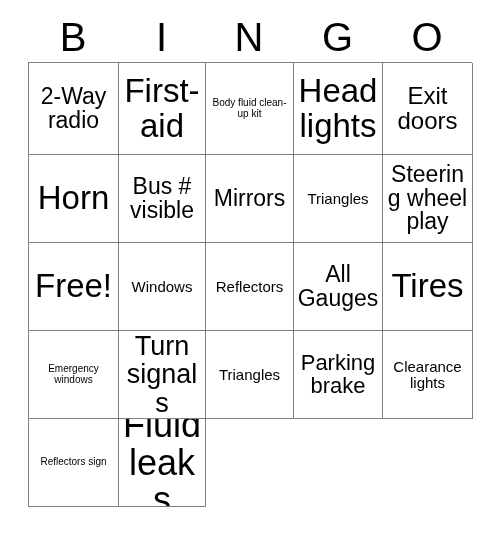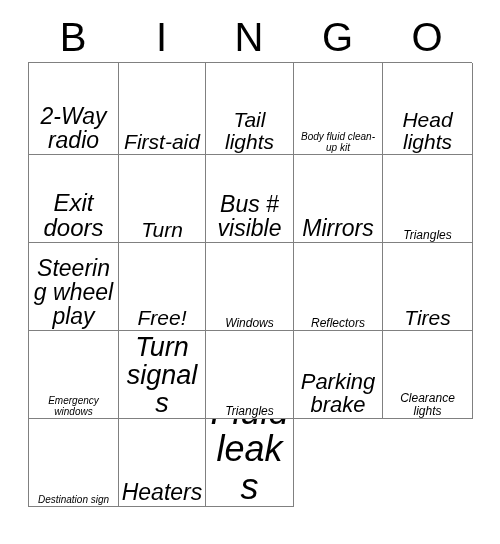--- a/index.html
+++ b/index.html
@@ -46,41 +46,40 @@
     grid-template-columns: 90px 87px 88px 89px 90px;
     grid-template-rows: 92px 88px 88px 88px 88px;
     border-top: 1px solid #808080;
     border-left: 1px solid #808080;
     box-sizing: content-box;
   }
   .cell {
     border-right: 1px solid #808080;
     border-bottom: 1px solid #808080;
     display: flex;
-    align-items: flex-end;
+    align-items: center;
     justify-content: center;
     text-align: center;
     box-sizing: border-box;
     padding: 1px 2px;
     overflow: hidden;
     line-height: 1.04;
     word-wrap: break-word;
-    font-style: italic;
   }
   .cell span {
     display: block;
     width: 100%;
   }
 
   
   .fs-xxl { font-size: 38px; }
-  .fs-xl  { font-size: 21px; }
+  .fs-xl  { font-size: 33px; }
   .fs-l   { font-size: 24px; }
   .fs-m   { font-size: 23px; }
-  .fs-s   { font-size: 12px; }
+  .fs-s   { font-size: 15px; }
   .fs-xs  { font-size: 10px; }
 </style>
 </head>
 <body>
 
 <div id="card">
 
   <div class="header-row">
     <div class="header-cell">B</div>
     <div class="header-cell">I</div>
@@ -89,34 +88,31 @@
     <div class="header-cell">O</div>
   </div>
 
   <div class="grid" id="grid">
       <div class="cell fs-m">
         <span>2-Way radio</span>
       </div>
       <div class="cell fs-xl">
         <span>First-aid</span>
       </div>
-      <div class="cell fs-xl">
-        <span>Tail lights</span>
-      </div>
       <div class="cell fs-xs">
         <span>Body fluid clean-up kit</span>
       </div>
       <div class="cell fs-xl">
         <span>Head lights</span>
       </div>
       <div class="cell fs-l">
         <span>Exit doors</span>
       </div>
       <div class="cell fs-xl">
-        <span>Turn</span>
+        <span>Horn</span>
       </div>
       <div class="cell fs-m">
         <span>Bus # visible</span>
       </div>
       <div class="cell fs-m">
         <span>Mirrors</span>
       </div>
       <div class="cell fs-s">
         <span>Triangles</span>
       </div>
@@ -125,42 +121,42 @@
       </div>
       <div class="cell fs-xl">
         <span>Free!</span>
       </div>
       <div class="cell fs-s">
         <span>Windows</span>
       </div>
       <div class="cell fs-s">
         <span>Reflectors</span>
       </div>
+      <div class="cell fs-m">
+        <span>All Gauges</span>
+      </div>
       <div class="cell fs-xl">
         <span>Tires</span>
       </div>
       <div class="cell fs-xs">
         <span>Emergency windows</span>
       </div>
       <div class="cell fs-l" style="font-size: 27px;">
         <span>Turn signals</span>
       </div>
       <div class="cell fs-s">
         <span>Triangles</span>
       </div>
       <div class="cell fs-l" style="font-size: 22px;">
         <span>Parking brake</span>
       </div>
       <div class="cell fs-s">
         <span>Clearance lights</span>
       </div>
       <div class="cell fs-xs">
-        <span>Destination sign</span>
-      </div>
-      <div class="cell fs-m">
-        <span>Heaters</span>
+        <span>Reflectors sign</span>
       </div>
       <div class="cell fs-xxl" style="font-size: 36px;">
         <span>Fluid leaks</span>
       </div>
     </div>
 
 </div>
 
 </body></html>

